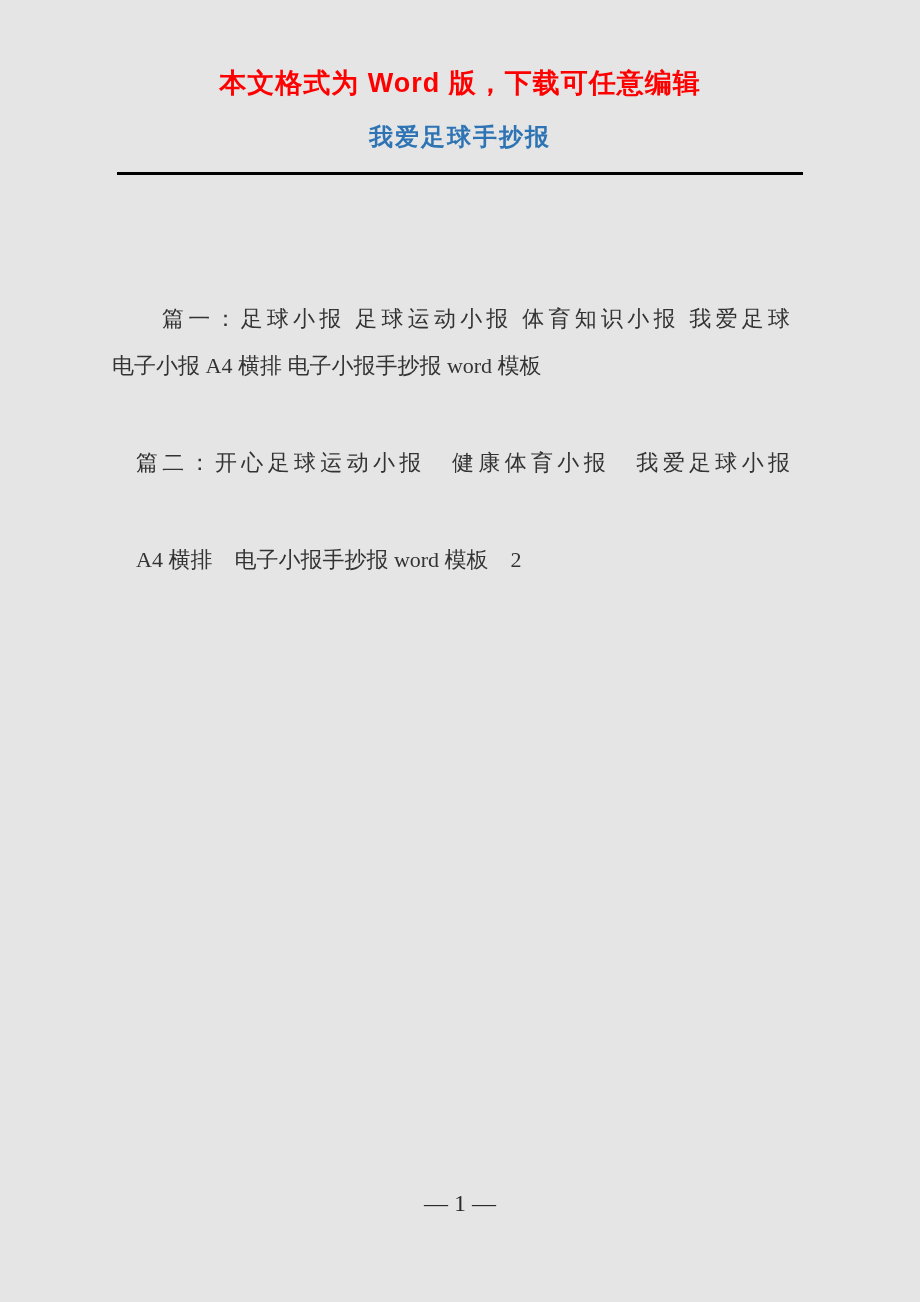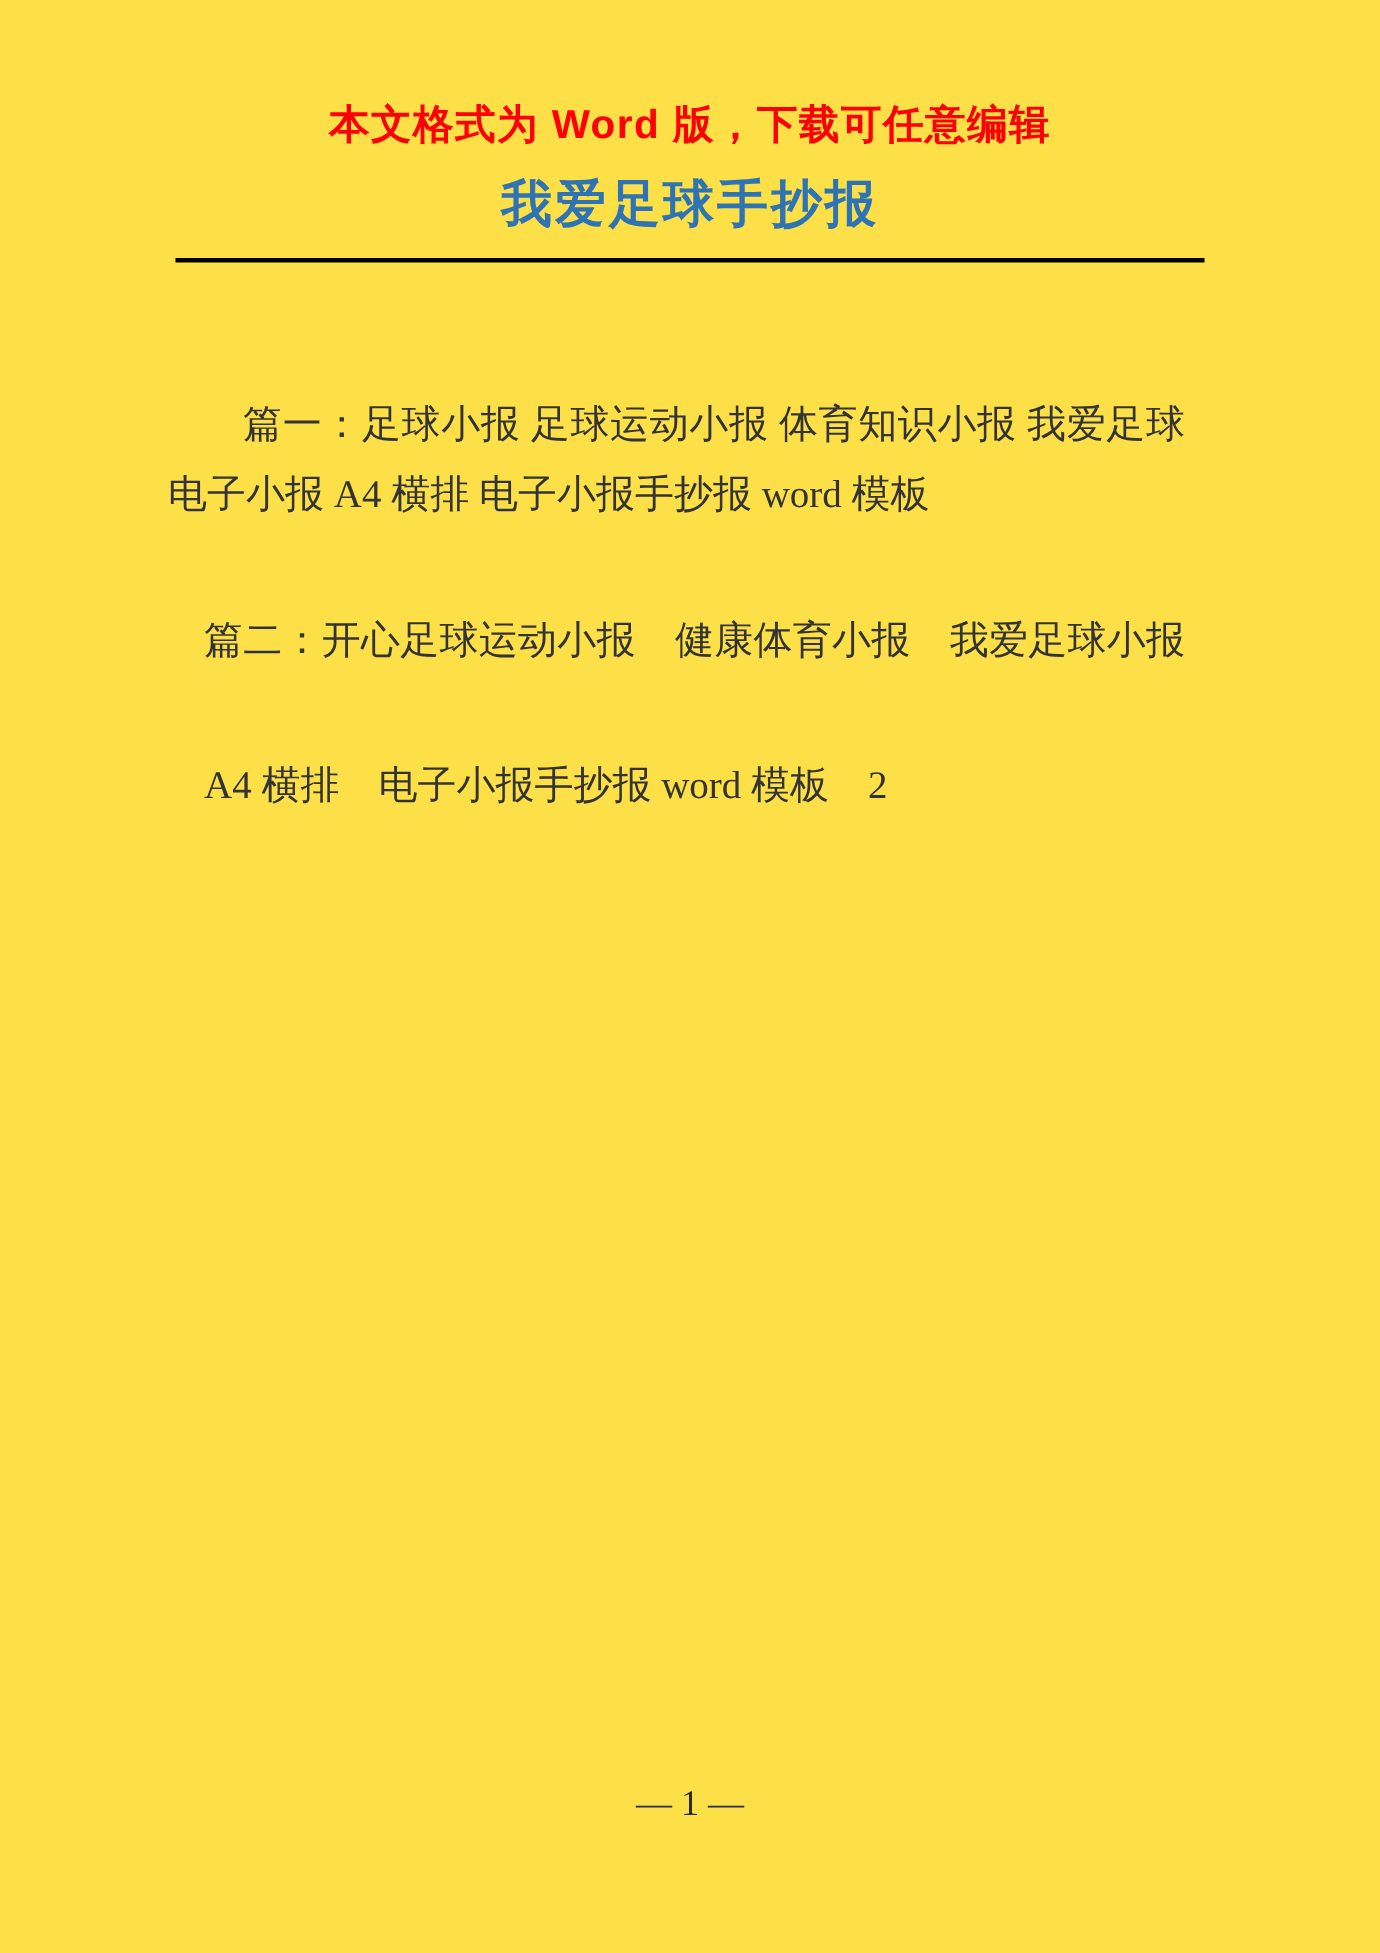--- a/index.html
+++ b/index.html
@@ -4,54 +4,55 @@
 <style>
   html, body {
     margin: 0;
     padding: 0;
     background: #ffffff;
   }
   .page {
     position: relative;
     width: 920px;
     height: 1302px;
-    background: #fde047;
+    background: #e5e5e5;
     overflow: hidden;
     font-family: "Liberation Serif", "DejaVu Serif", serif;
   }
   .red-notice {
     padding-top: 66px;
     text-align: center;
     color: #ff0000;
     font-family: "Liberation Sans", "DejaVu Sans", sans-serif;
     font-weight: bold;
     font-size: 27px;
     line-height: 34px;
     letter-spacing: 1px;
   }
   .doc-title {
     margin-top: 14px;
     text-align: center;
     color: #2e74b5;
-    font-size: 34px;
+    font-size: 24px;
     line-height: 46px;
     font-weight: 600;
     letter-spacing: 2px;
   }
   .title-divider {
     width: 686px;
     height: 3px;
     background: #000000;
     margin: 12px auto 0 auto;
   }
   .doc-body {
     padding: 84px 130px 0 112px;
     color: #333333;
-    font-size: 26px;
+    font-size: 22px;
     line-height: 47px;
+    margin-top: 36px;
   }
   .para {
     margin: 0 0 50px 0;
   }
   .para .line {
     display: block;
     text-align: justify;
   }
   .para .line.stretch {
     text-align-last: justify;

